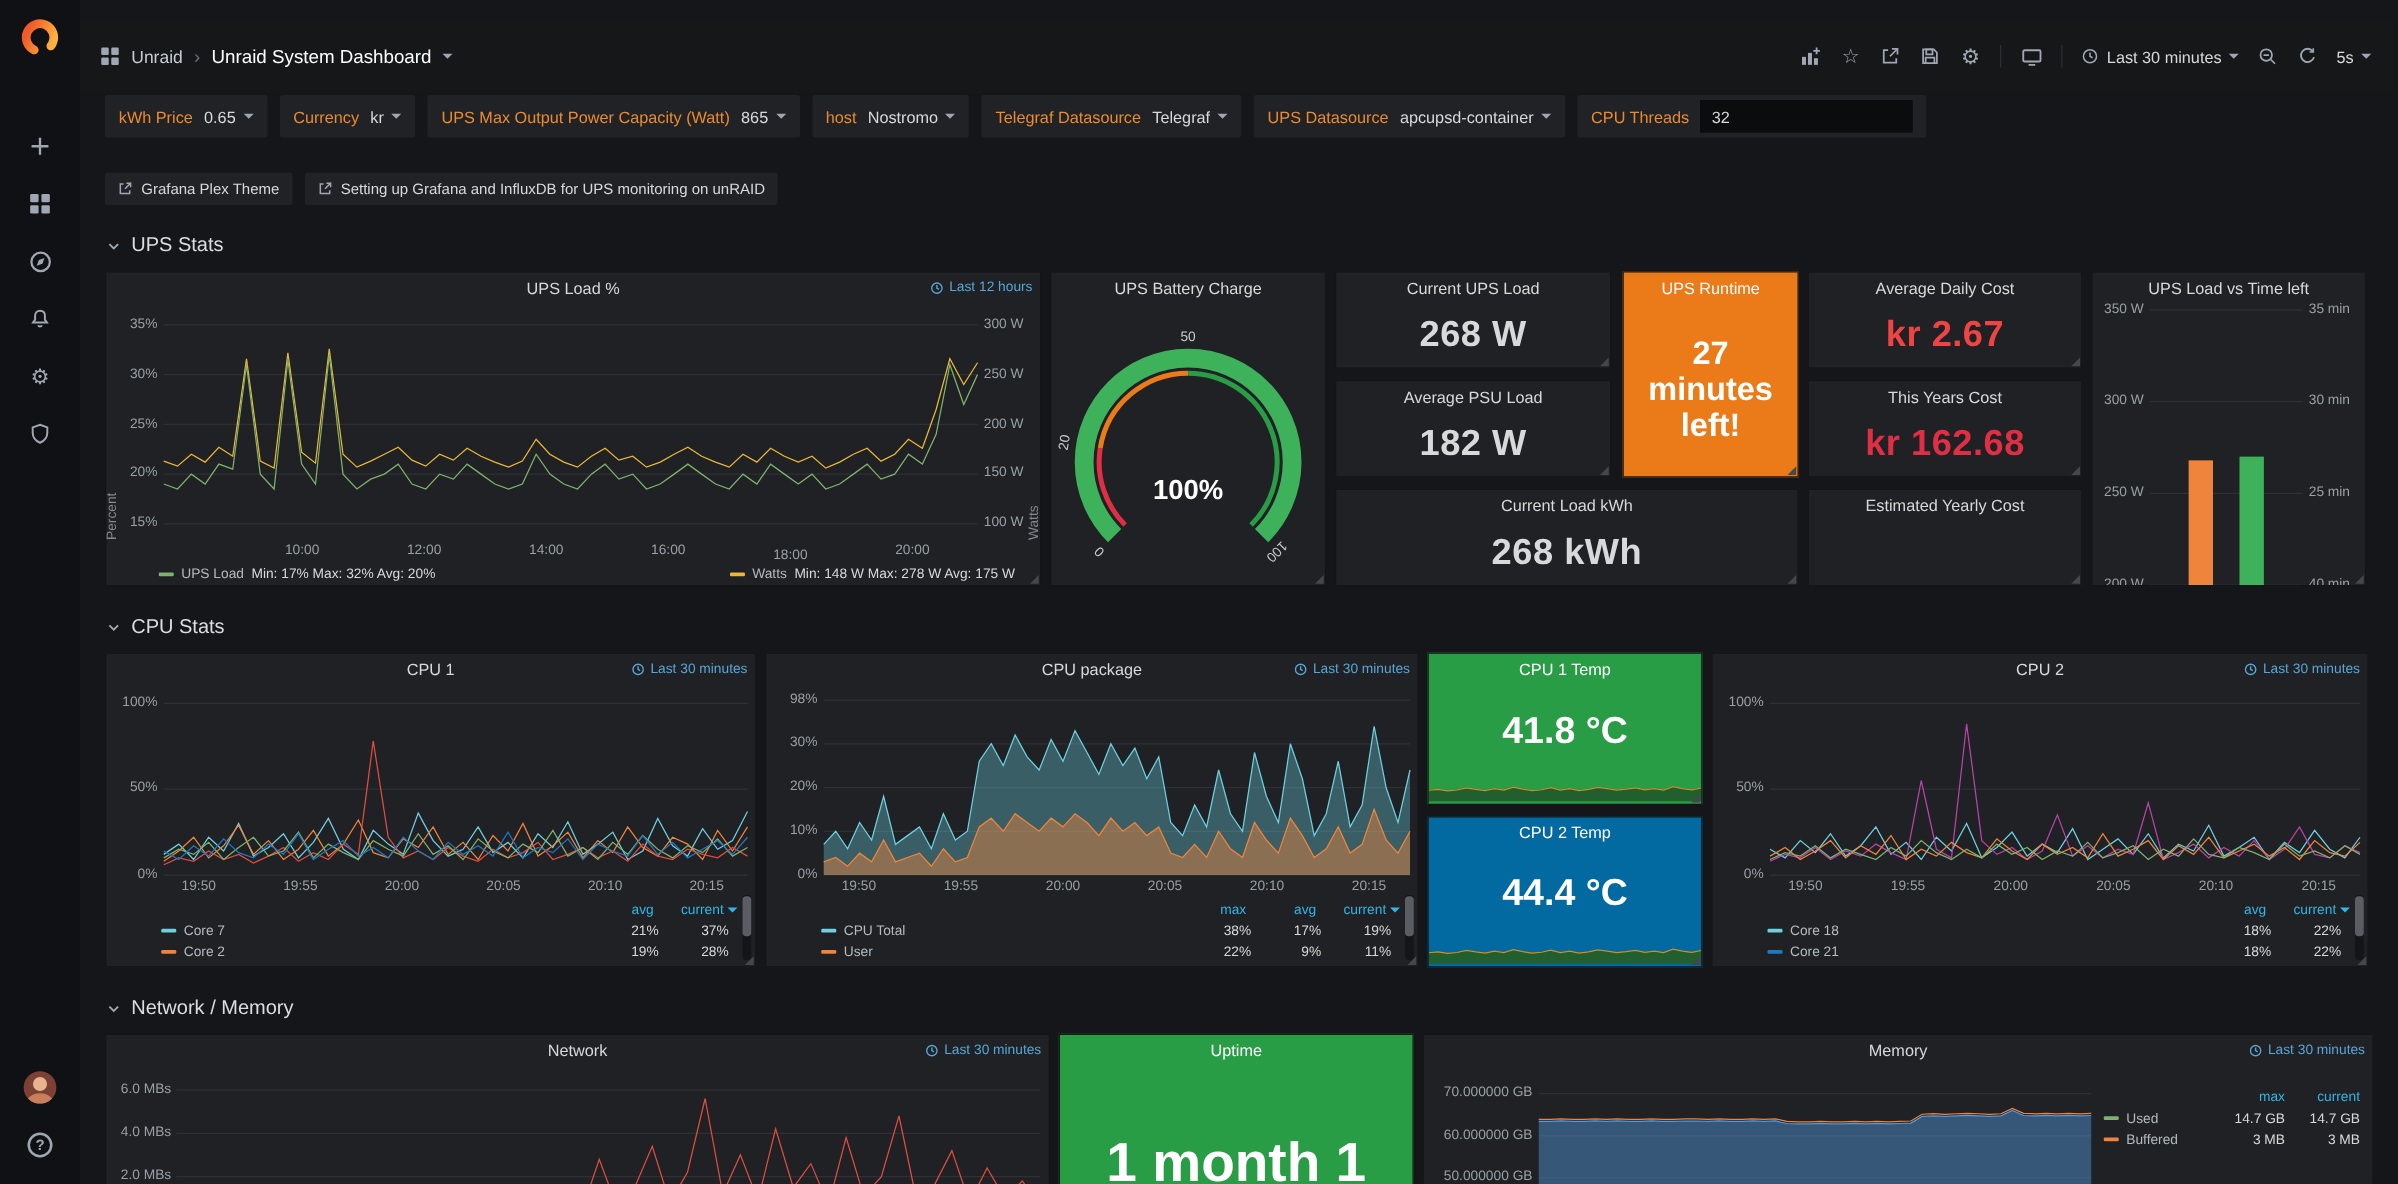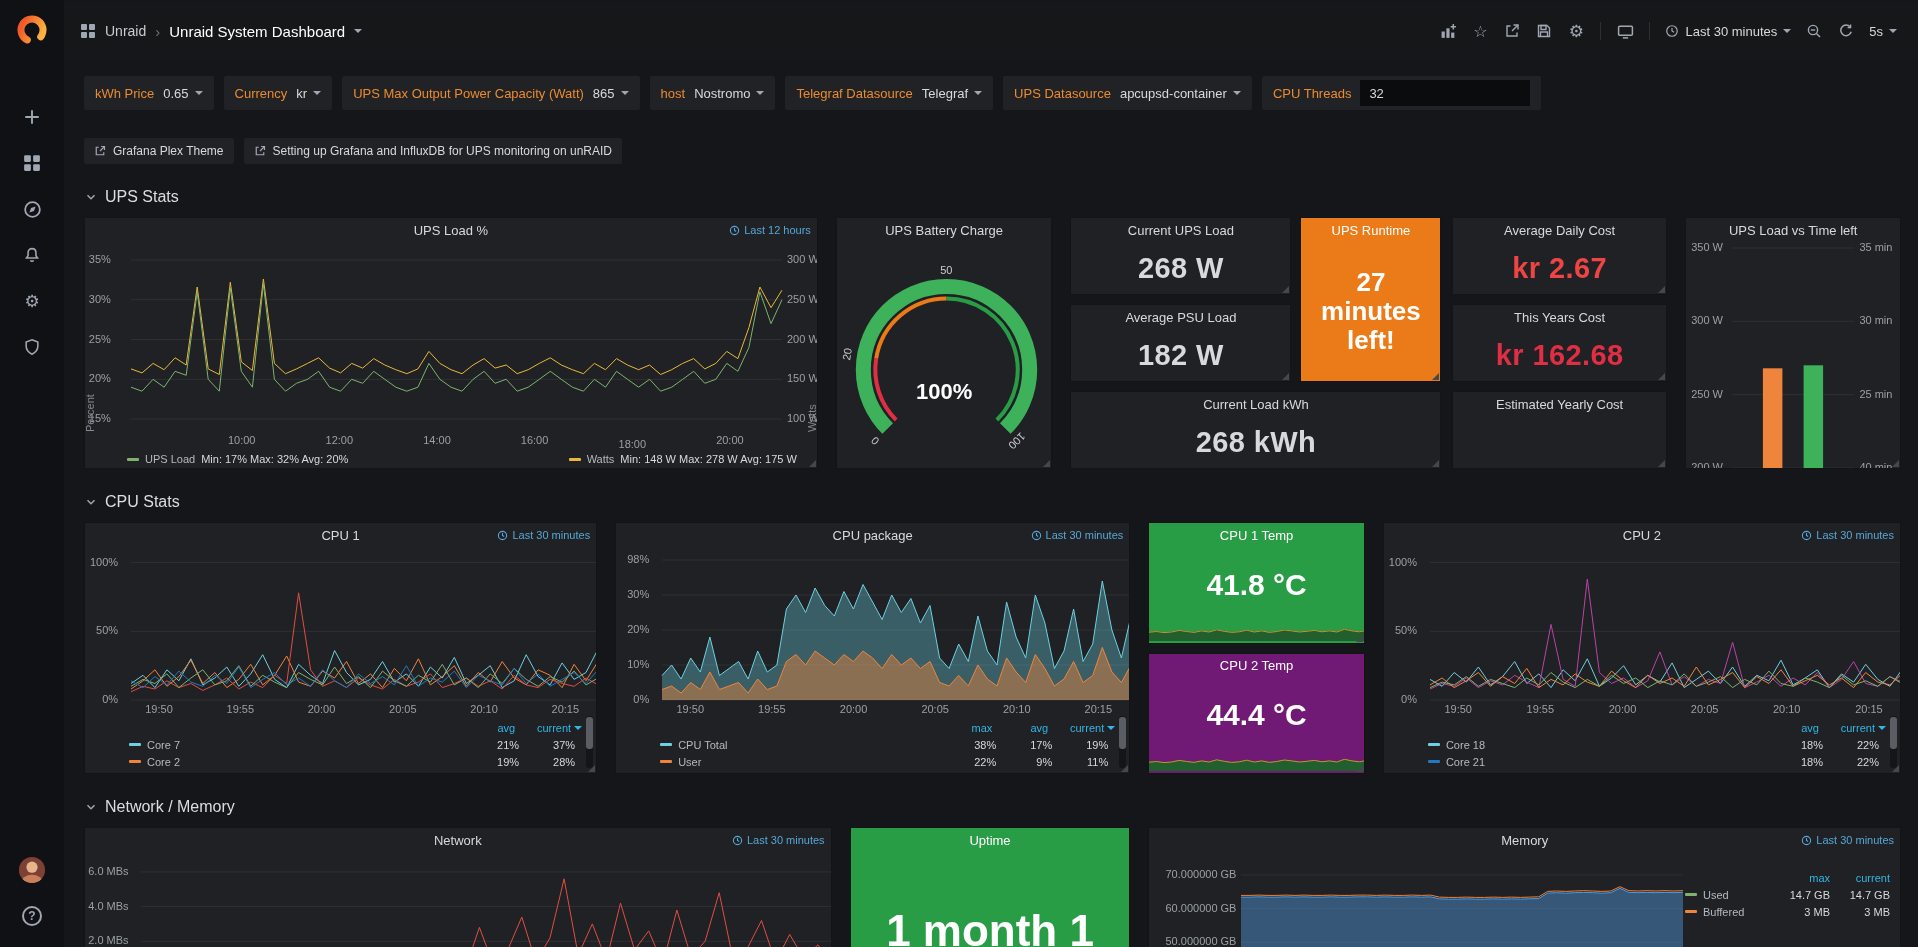--- a/index.html
+++ b/index.html
@@ -5,42 +5,42 @@
 *{margin:0;padding:0;box-sizing:border-box}
 html,body{width:1918px;height:947px;overflow:hidden;background:#151619;color:#d8d9da;
   font-family:"Liberation Sans",sans-serif;-webkit-font-smoothing:antialiased}
 
 .sidebar{position:fixed;left:0;top:0;bottom:0;width:64px;background:#101114;z-index:20;display:flex;flex-direction:column}
 .s-icon{width:64px;height:46px;display:flex;align-items:center;justify-content:center;color:#9fa7b3;cursor:pointer}
 .s-logo{height:60px}
 .s-bottom{margin-top:auto;padding-bottom:8px}
 .help-circle{width:20px;height:20px;border:2px solid #9fa7b3;border-radius:50%;display:flex;align-items:center;justify-content:center;font-size:12px;font-weight:700;color:#9fa7b3}
 
-.navbar{position:fixed;left:64px;right:0;top:2px;height:58px;background:#161719;display:flex;align-items:center;justify-content:space-between;padding:0 16px;z-index:15}
+.navbar{position:fixed;left:64px;right:0;top:16px;height:58px;background:#161719;display:flex;align-items:center;justify-content:space-between;padding:0 16px;z-index:15}
 .crumbs{display:flex;align-items:center;gap:9px}
 .crumb-app{color:#c7ccd1;font-size:14px;cursor:pointer}
 .crumb-sep{color:#6e7279;font-size:15px}
 .crumb-title{color:#fff;font-size:15px;cursor:pointer}
 .nav-actions{display:flex;align-items:center;gap:4px}
 .nav-btn{height:30px;min-width:28px;display:flex;align-items:center;justify-content:center;gap:6px;color:#9fa7b3;cursor:pointer;padding:0 5px;border-radius:2px;font-size:13px}
 .nav-btn .lbl{color:#d8d9da}
 .vdiv{width:1px;height:18px;background:#2c2f34;margin:0 6px}
 .caret{width:0;height:0;border-left:4px solid transparent;border-right:4px solid transparent;border-top:4px solid #9fa7b3}
 .gear-glyph{font-size:17px;line-height:1}
 
 .content{position:absolute;left:64px;top:58px;width:1854px;padding:18px 17px 0 20px}
 .vars{display:flex;gap:10px;align-items:center}
 .chip{display:flex;align-items:center;gap:9px;height:34px;background:#202226;border-radius:2px;padding:0 11px;font-size:13px}
 .chip-label{color:#eb8b2e;cursor:default}
 .chip-value{color:#d8d9da;display:flex;align-items:center;gap:6px;cursor:pointer}
 .var-input{width:170px;height:26px;background:#0b0c0e;border:1px solid #0b0c0e;color:#d8d9da;font-size:13px;padding:0 8px;font-family:"Liberation Sans",sans-serif}
 .links{display:flex;gap:10px;margin-top:28px}
 .link-chip{display:flex;align-items:center;gap:7px;height:26px;background:#202226;border-radius:2px;padding:0 10px;font-size:12px;color:#d8d9da;cursor:pointer}
 .section-h{display:flex;align-items:center;gap:7px;margin:24px 0 11px 0;font-size:16px;font-weight:500;color:#dcdde0;cursor:pointer}
-.row{display:flex;gap:18px}
+.row{display:flex;gap:7px}
 
 .panel{background:#1f2124;border:1px solid #121416;position:relative;display:flex;flex-direction:column;overflow:hidden}
 .panel::after{content:"";position:absolute;right:1px;bottom:1px;border-left:7px solid transparent;border-bottom:7px solid #44484d}
 .panel.abs{position:absolute}
 .p-title{height:24px;flex:none;display:flex;align-items:center;justify-content:center;position:relative;font-size:13px;font-weight:500;color:#d8d9da}
 .title-text{cursor:pointer;white-space:nowrap}
 .time-info{position:absolute;right:6px;top:0;height:24px;display:flex;align-items:center;gap:4px;color:#58a6d6;font-size:11px}
 .colored .p-title{color:#fff}
 .stat-body{flex:1;display:flex;align-items:center;justify-content:center}
 .stat-value{font-size:29px;font-weight:700;letter-spacing:.4px}
@@ -617,21 +617,21 @@
             <span class="temp-value">41.8 °C</span>
           </div>
         <div class="spark">
             <svg width="218" height="26">
               <polygon points="0,24.0 0.0,15.2 7.5,14.5 15.0,15.6 22.6,15.0 30.1,13.4 37.6,14.5 45.1,15.4 52.6,13.9 60.1,15.0 67.7,12.8 75.2,14.3 82.7,15.4 90.2,14.8 97.7,13.2 105.2,15.0 112.8,13.9 120.3,15.4 127.8,14.5 135.3,13.0 142.8,13.9 150.3,15.0 157.9,14.3 165.4,13.4 172.9,14.8 180.4,13.9 187.9,15.0 195.4,12.3 203.0,13.9 210.5,14.8 218.0,13.4 218.0,24.0" fill="#225f2f" fill-opacity="1"></polygon>
               <polyline points="0.0,15.2 7.5,14.5 15.0,15.6 22.6,15.0 30.1,13.4 37.6,14.5 45.1,15.4 52.6,13.9 60.1,15.0 67.7,12.8 75.2,14.3 82.7,15.4 90.2,14.8 97.7,13.2 105.2,15.0 112.8,13.9 120.3,15.4 127.8,14.5 135.3,13.0 142.8,13.9 150.3,15.0 157.9,14.3 165.4,13.4 172.9,14.8 180.4,13.9 187.9,15.0 195.4,12.3 203.0,13.9 210.5,14.8 218.0,13.4" fill="none" stroke="#225f2f" stroke-width="1"></polyline>
               <polyline points="0.0,15.2 7.5,14.5 15.0,15.6 22.6,15.0 30.1,13.4 37.6,14.5 45.1,15.4 52.6,13.9 60.1,15.0 67.7,12.8 75.2,14.3 82.7,15.4 90.2,14.8 97.7,13.2 105.2,15.0 112.8,13.9 120.3,15.4 127.8,14.5 135.3,13.0 142.8,13.9 150.3,15.0 157.9,14.3 165.4,13.4 172.9,14.8 180.4,13.9 187.9,15.0 195.4,12.3 203.0,13.9 210.5,14.8 218.0,13.4" fill="none" stroke="#cf8e2e" stroke-width="1"></polyline>
             </svg>
           </div>
       </section>
-      <section class="panel colored" style="flex: 1 1 0%; background: #701a75;">
+      <section class="panel colored" style="flex: 1 1 0%; background: #0369a1;">
         <header class="p-title">
             <span class="title-text">CPU 2 Temp</span>
           </header>
         <div class="stat-body">
             <span class="temp-value">44.4 °C</span>
           </div>
         <div class="spark">
             <svg width="218" height="26">
               <polygon points="0,24.0 0.0,15.2 7.5,14.5 15.0,15.6 22.6,15.0 30.1,13.4 37.6,14.5 45.1,15.4 52.6,13.9 60.1,15.0 67.7,12.8 75.2,14.3 82.7,15.4 90.2,14.8 97.7,13.2 105.2,15.0 112.8,13.9 120.3,15.4 127.8,14.5 135.3,13.0 142.8,13.9 150.3,15.0 157.9,14.3 165.4,13.4 172.9,14.8 180.4,13.9 187.9,15.0 195.4,12.3 203.0,13.9 210.5,14.8 218.0,13.4 218.0,24.0" fill="#225f2f" fill-opacity="1"></polygon>
               <polyline points="0.0,15.2 7.5,14.5 15.0,15.6 22.6,15.0 30.1,13.4 37.6,14.5 45.1,15.4 52.6,13.9 60.1,15.0 67.7,12.8 75.2,14.3 82.7,15.4 90.2,14.8 97.7,13.2 105.2,15.0 112.8,13.9 120.3,15.4 127.8,14.5 135.3,13.0 142.8,13.9 150.3,15.0 157.9,14.3 165.4,13.4 172.9,14.8 180.4,13.9 187.9,15.0 195.4,12.3 203.0,13.9 210.5,14.8 218.0,13.4" fill="none" stroke="#225f2f" stroke-width="1"></polyline>

